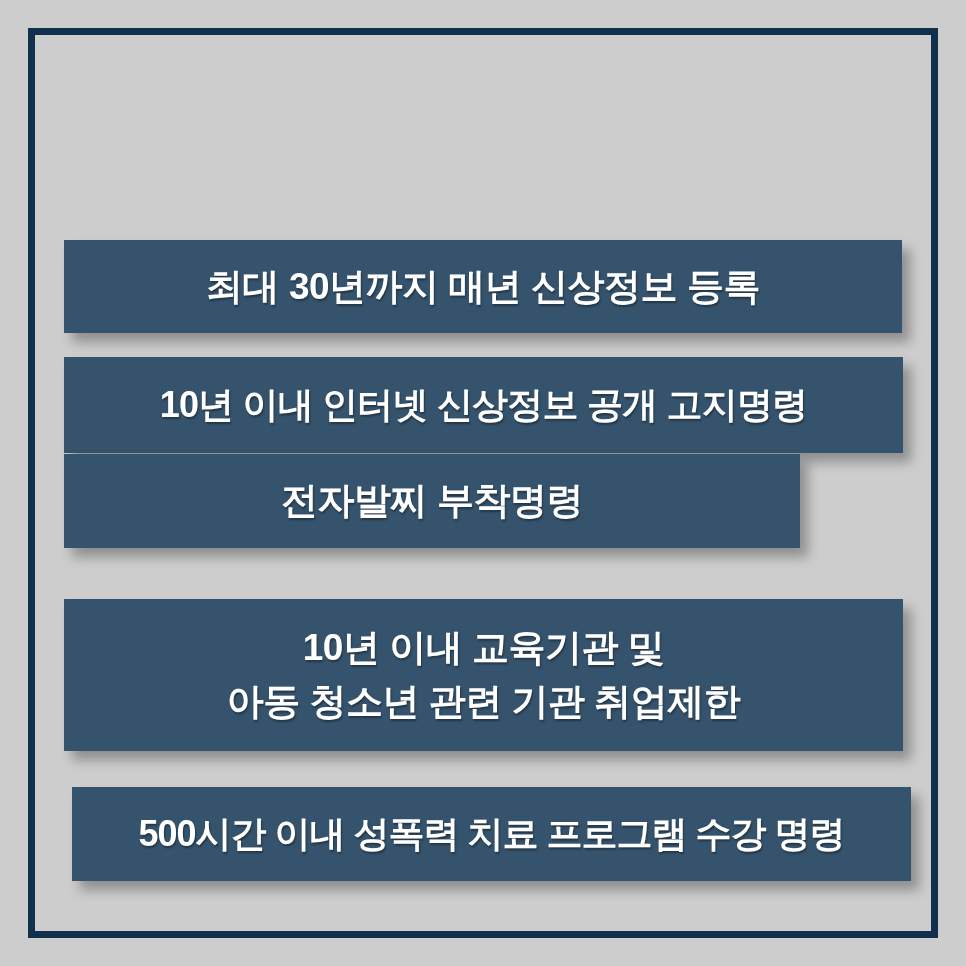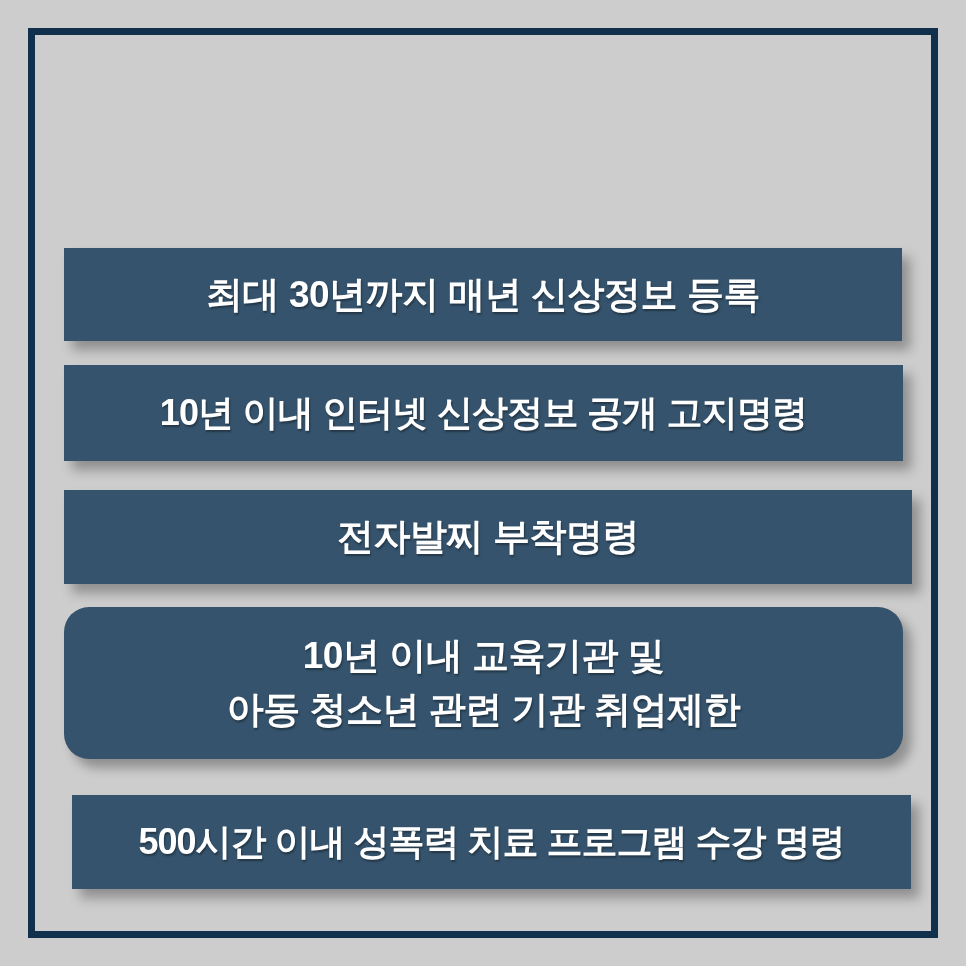--- a/index.html
+++ b/index.html
@@ -71,39 +71,38 @@
 
   .bar {
     position: absolute;
     background: #35536c;
     box-shadow: 8px 9px 11px rgba(0,0,0,0.30);
     display: flex;
     align-items: center;
     justify-content: center;
     box-sizing: border-box;
     padding: 0 2px;
-    margin-top: 8px;
   }
 
   .bar-text {
     color: #ffffff;
     font-weight: 900;
     font-size: 37px;
     line-height: 1.28;
     text-align: center;
     letter-spacing: -0.5px;
     white-space: pre-line;
     text-shadow: 1px 2px 2px rgba(0,0,0,0.35);
     font-family: "Liberation Sans", "DejaVu Sans", sans-serif;
   }
 
   .bar.b1 { left: 64px; top: 240px; width: 838px; height: 93px; }
   .bar.b2 { left: 64px; top: 357px; width: 839px; height: 96px; }
-  .bar.b3 { left: 64px; top: 482px; width: 848px; height: 94px; }
-  .bar.b4 { left: 64px; top: 599px; width: 839px; height: 152px; border-radius: 25px; }
+  .bar.b3 { left: 64px; top: 454px; width: 736px; height: 94px; }
+  .bar.b4 { left: 64px; top: 599px; width: 839px; height: 152px; }
   .bar.b5 { left: 72px; top: 787px; width: 839px; height: 94px; }
 
   .bar.b4 .bar-text { font-size: 37px; line-height: 1.45; }
   .bar.b5 .bar-text { font-size: 36px; letter-spacing: -1px; }
   .bar.b2 .bar-text { font-size: 36px; letter-spacing: -0.8px; }
 </style>
 </head>
 <body>
 
 <div id="poster">

